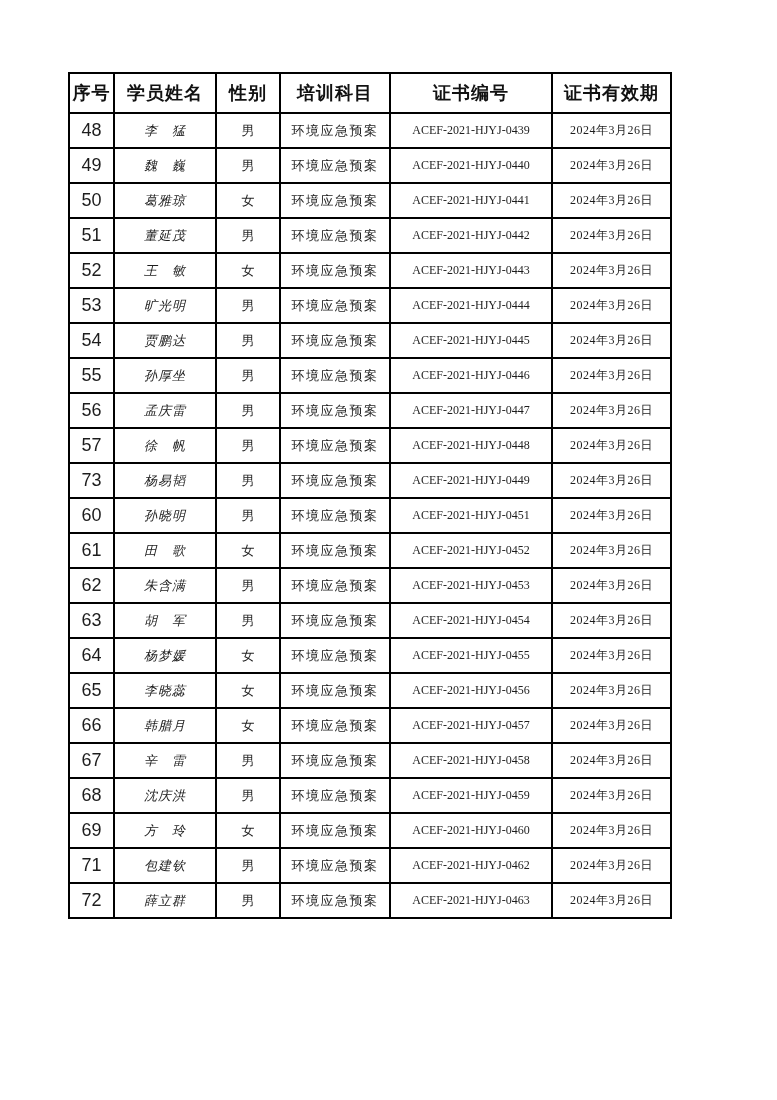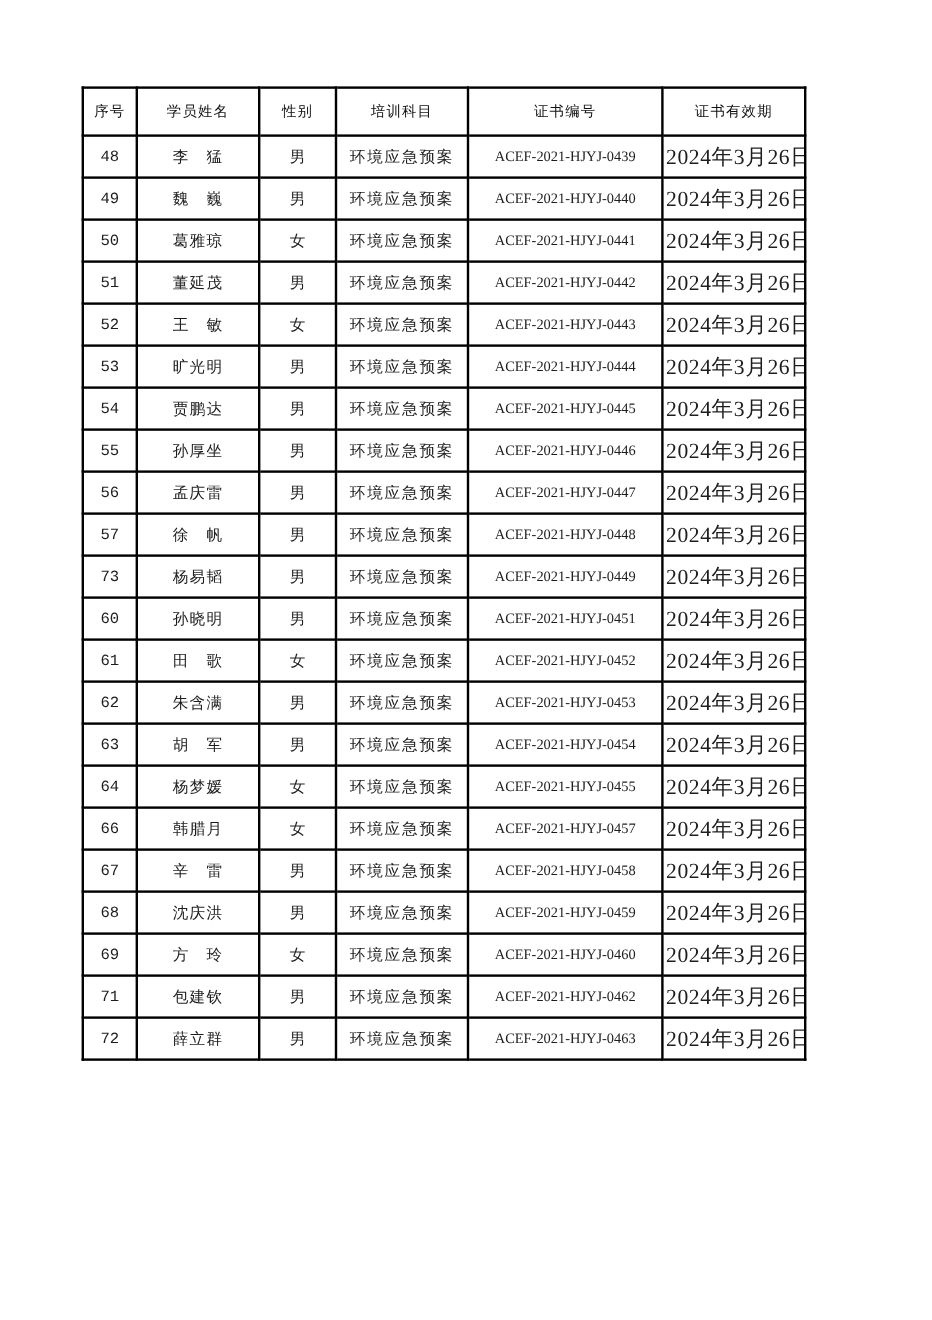--- a/index.html
+++ b/index.html
@@ -25,45 +25,46 @@
   .doc-table th, .doc-table td {
     border: 2px solid #000000;
     text-align: center;
     vertical-align: middle;
     padding: 0 2px;
     overflow: hidden;
     white-space: nowrap;
   }
   .doc-table th {
     height: 38px;
-    font-size: 12px;
-    font-weight: normal;
+    font-size: 18px;
+    font-weight: bold;
     color: #111111;
     letter-spacing: 1px;
   }
   .doc-table td {
     height: 33px;
     font-size: 13px;
   }
   td.c-no {
-    font-size: 13px;
-    font-family: Liberation Mono, monospace;
+    font-size: 18px;
+    font-family: Liberation Sans, sans-serif;
   }
   td.c-name {
     letter-spacing: 1px;
+    font-style: italic;
   }
   td.c-subject {
     letter-spacing: 1.5px;
   }
   td.c-cert {
     font-size: 12px;
     font-family: "Liberation Serif", "DejaVu Serif", serif;
   }
   td.c-expiry {
-    font-size: 18px;
+    font-size: 12px;
     letter-spacing: 0.5px;
   }
 </style>
 </head>
 <body>
 
 <table class="doc-table">
   <colgroup>
     <col style="width:45px">
     <col style="width:102px">
@@ -221,20 +222,28 @@
 
   <tr>
     <td class="c-no">64</td>
     <td class="c-name">杨梦媛</td>
     <td class="c-gender">女</td>
     <td class="c-subject">环境应急预案</td>
     <td class="c-cert">ACEF-2021-HJYJ-0455</td>
     <td class="c-expiry">2024年3月26日</td>
   </tr>
 
+  <tr>
+    <td class="c-no">65</td>
+    <td class="c-name">李晓蕊</td>
+    <td class="c-gender">女</td>
+    <td class="c-subject">环境应急预案</td>
+    <td class="c-cert">ACEF-2021-HJYJ-0456</td>
+    <td class="c-expiry">2024年3月26日</td>
+  </tr>
 
   <tr>
     <td class="c-no">66</td>
     <td class="c-name">韩腊月</td>
     <td class="c-gender">女</td>
     <td class="c-subject">环境应急预案</td>
     <td class="c-cert">ACEF-2021-HJYJ-0457</td>
     <td class="c-expiry">2024年3月26日</td>
   </tr>
 

